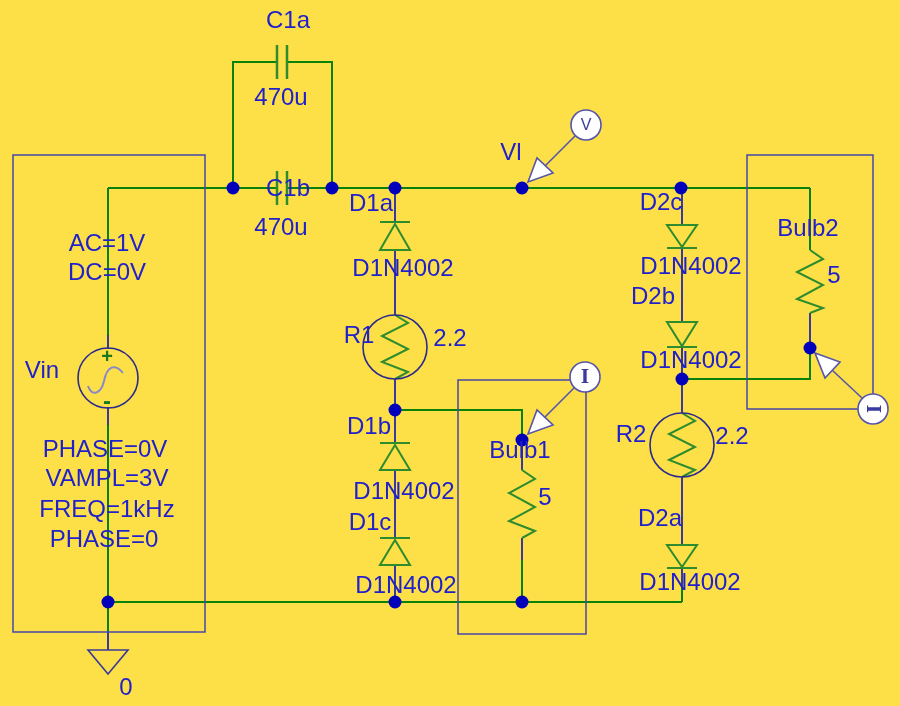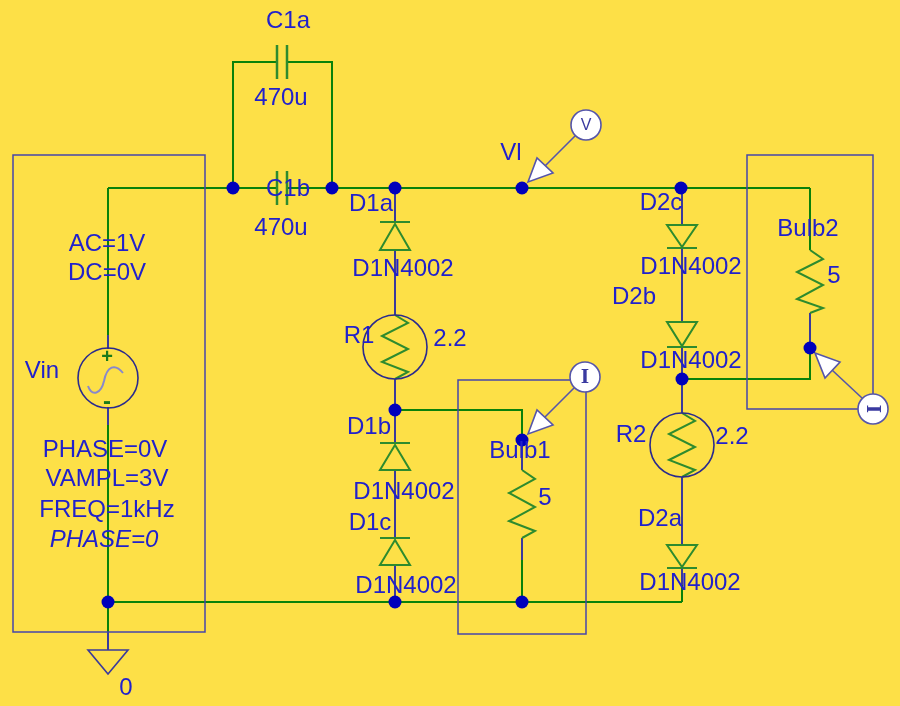--- a/index.html
+++ b/index.html
@@ -17,30 +17,30 @@
   .probe-letter{position:absolute;transform:translate(-50%,-50%);color:#3a3aa0;
                 font-family:"DejaVu Serif",serif;font-size:18px;font-weight:bold;line-height:1;}
   #probe-v-letter{font-family:"Liberation Sans",sans-serif;font-weight:normal;font-size:16px;}
   #probe-i2-letter{transform:translate(-50%,-50%) rotate(90deg);}
   
   #lb-c1a-ref{left:288px;top:20px;}   #lb-c1a-val{left:281px;top:97px;}
   #lb-c1b-ref{left:288px;top:148px;margin-top:40px;}  #lb-c1b-val{left:281px;top:227px;}
   #lb-vin-ac{left:107px;top:243px;}   #lb-vin-dc{left:107px;top:272px;}
   #lb-vin-ref{left:42px;top:370px;}
   #lb-vin-voff{left:105px;top:449px;} #lb-vin-vampl{left:107px;top:478px;}
-  #lb-vin-freq{left:107px;top:509px;} #lb-vin-phase{left:104px;top:539px;font-style:italic;}
+  #lb-vin-freq{left:107px;top:509px;} #lb-vin-phase{left:104px;top:539px;}
   #lb-gnd{left:126px;top:687px;}
   #lb-d1a-ref{left:371px;top:203px;}  #lb-d1a-model{left:403px;top:268px;}
   #lb-r1-ref{left:359px;top:335px;}   #lb-r1-val{left:450px;top:338px;}
   #lb-d1b-ref{left:369px;top:426px;}  #lb-d1b-model{left:404px;top:491px;}
   #lb-d1c-ref{left:370px;top:522px;}  #lb-d1c-model{left:406px;top:585px;}
   #lb-bulb1-ref{left:520px;top:450px;} #lb-bulb1-val{left:545px;top:497px;}
   #lb-vl{left:511px;top:152px;}
   #lb-d2c-ref{left:661px;top:202px;}  #lb-d2c-model{left:691px;top:266px;}
-  #lb-d2b-ref{left:634px;top:296px;text-align:center;}  #lb-d2b-model{left:691px;top:360px;}
+  #lb-d2b-ref{left:653px;top:296px;text-align:center;}  #lb-d2b-model{left:691px;top:360px;}
   #lb-r2-ref{left:631px;top:434px;}   #lb-r2-val{left:732px;top:436px;}
   #lb-d2a-ref{left:660px;top:518px;}  #lb-d2a-model{left:690px;top:582px;}
   #lb-bulb2-ref{left:808px;top:228px;} #lb-bulb2-val{left:834px;top:275px;}
   #vin-plus{left:107px;top:356px;font-size:20px;}
   #vin-minus{left:107px;top:401px;font-size:24px;}
   #probe-v-letter{left:586px;top:125px;}
   #probe-i1-letter{left:585px;top:377px;}
   #probe-i2-letter{left:873px;top:409px;}
 </style>
 </head>

